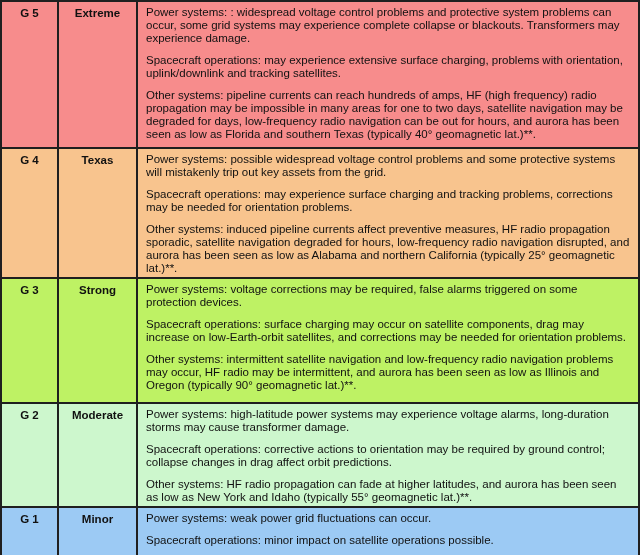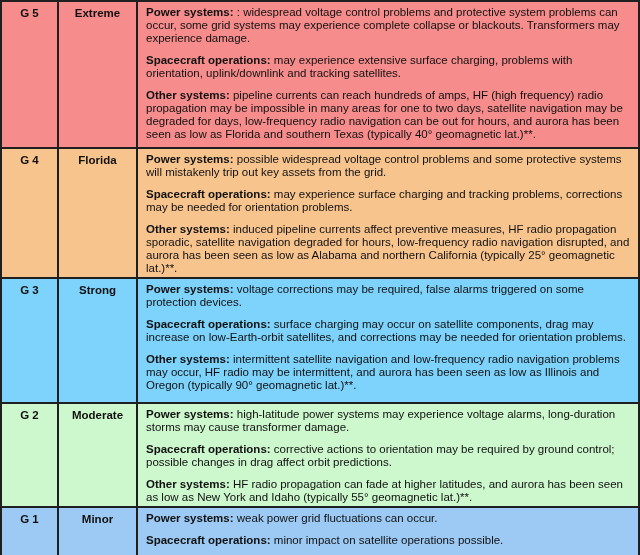--- a/index.html
+++ b/index.html
@@ -24,21 +24,21 @@
     font-size: 11.5px;
     padding-top: 5px;
   }
   td.effects-cell {
     padding: 4px 8px 2px 8px;
     font-size: 11.5px;
     line-height: 13px;
   }
   .para { margin: 0 0 9px 0; }
   .para:last-child { margin-bottom: 0; }
-  .lbl { font-weight: bold; }
+  .lbl { font-weight: normal; }
   tr.r-g5 td { height: 139px; }
   tr.r-g4 td { height: 116px; }
   tr.r-g3 td { height: 117px; }
   tr.r-g2 td { height: 96px; margin-top: 15px; }
   tr.r-g1 td { height: 70px; }
 </style>
 </head>
 <body>
 
 <table class="gscale">
@@ -54,44 +54,44 @@
       <td class="descriptor-cell">Extreme</td>
       <td class="effects-cell">
         <p class="para"><span class="lbl">Power systems:</span> <span>: widespread voltage control problems and protective system problems can occur, some grid systems may experience complete collapse or blackouts. Transformers may experience damage.</span></p>
         <p class="para"><span class="lbl">Spacecraft operations:</span> <span>may experience extensive surface charging, problems with orientation, uplink/downlink and tracking satellites.</span></p>
         <p class="para"><span class="lbl">Other systems:</span> <span>pipeline currents can reach hundreds of amps, HF (high frequency) radio propagation may be impossible in many areas for one to two days, satellite navigation may be degraded for days, low-frequency radio navigation can be out for hours, and aurora has been seen as low as Florida and southern Texas (typically 40° geomagnetic lat.)**.</span></p>
       </td>
     </tr>
 
     <tr class="r-g4" style="background-color: rgb(248, 196, 142); border-radius: 25px;">
       <td class="level-cell">G 4</td>
-      <td class="descriptor-cell">Florida</td>
+      <td class="descriptor-cell">Texas</td>
       <td class="effects-cell">
         <p class="para"><span class="lbl">Power systems:</span> <span>possible widespread voltage control problems and some protective systems will mistakenly trip out key assets from the grid.</span></p>
         <p class="para"><span class="lbl">Spacecraft operations:</span> <span>may experience surface charging and tracking problems, corrections may be needed for orientation problems.</span></p>
         <p class="para"><span class="lbl">Other systems:</span> <span>induced pipeline currents affect preventive measures, HF radio propagation sporadic, satellite navigation degraded for hours, low-frequency radio navigation disrupted, and aurora has been seen as low as Alabama and northern California (typically 25° geomagnetic lat.)**.</span></p>
       </td>
     </tr>
 
-    <tr class="r-g3" style="background-color: #7dd3fc;">
+    <tr class="r-g3" style="background-color: #bef264;">
       <td class="level-cell">G 3</td>
       <td class="descriptor-cell">Strong</td>
       <td class="effects-cell">
         <p class="para"><span class="lbl">Power systems:</span> <span>voltage corrections may be required, false alarms triggered on some protection devices.</span></p>
         <p class="para"><span class="lbl">Spacecraft operations:</span> <span>surface charging may occur on satellite components, drag may increase on low-Earth-orbit satellites, and corrections may be needed for orientation problems.</span></p>
         <p class="para"><span class="lbl">Other systems:</span> <span>intermittent satellite navigation and low-frequency radio navigation problems may occur, HF radio may be intermittent, and aurora has been seen as low as Illinois and Oregon (typically 90° geomagnetic lat.)**.</span></p>
       </td>
     </tr>
 
     <tr class="r-g2" style="background-color: rgb(205, 247, 205);">
       <td class="level-cell">G 2</td>
       <td class="descriptor-cell">Moderate</td>
       <td class="effects-cell">
         <p class="para"><span class="lbl">Power systems:</span> <span>high-latitude power systems may experience voltage alarms, long-duration storms may cause transformer damage.</span></p>
-        <p class="para"><span class="lbl">Spacecraft operations:</span> <span>corrective actions to orientation may be required by ground control; possible changes in drag affect orbit predictions.</span></p>
+        <p class="para"><span class="lbl">Spacecraft operations:</span> <span>corrective actions to orientation may be required by ground control; collapse changes in drag affect orbit predictions.</span></p>
         <p class="para"><span class="lbl">Other systems:</span> <span>HF radio propagation can fade at higher latitudes, and aurora has been seen as low as New York and Idaho (typically 55° geomagnetic lat.)**.</span></p>
       </td>
     </tr>
 
     <tr class="r-g1" style="background-color: rgb(156, 202, 244);">
       <td class="level-cell">G 1</td>
       <td class="descriptor-cell">Minor</td>
       <td class="effects-cell">
         <p class="para"><span class="lbl">Power systems:</span> <span>weak power grid fluctuations can occur.</span></p>
         <p class="para"><span class="lbl">Spacecraft operations:</span> <span>minor impact on satellite operations possible.</span></p>

